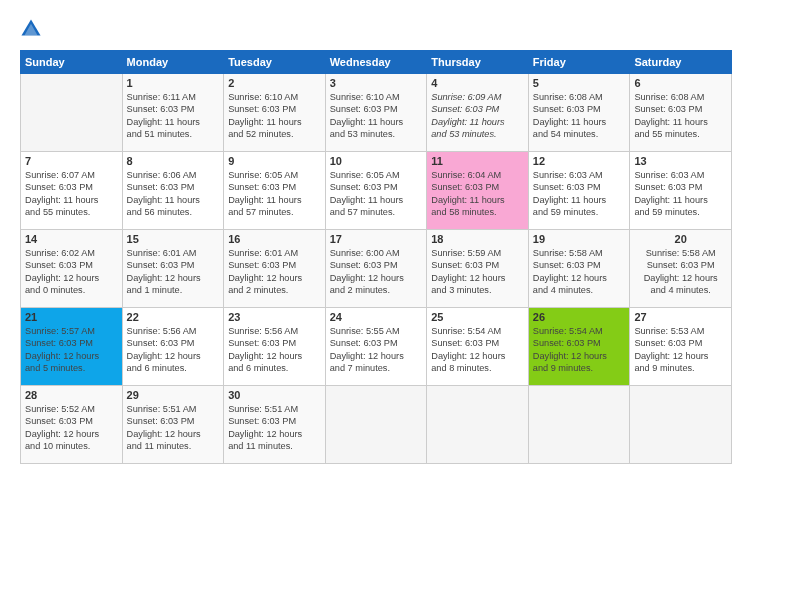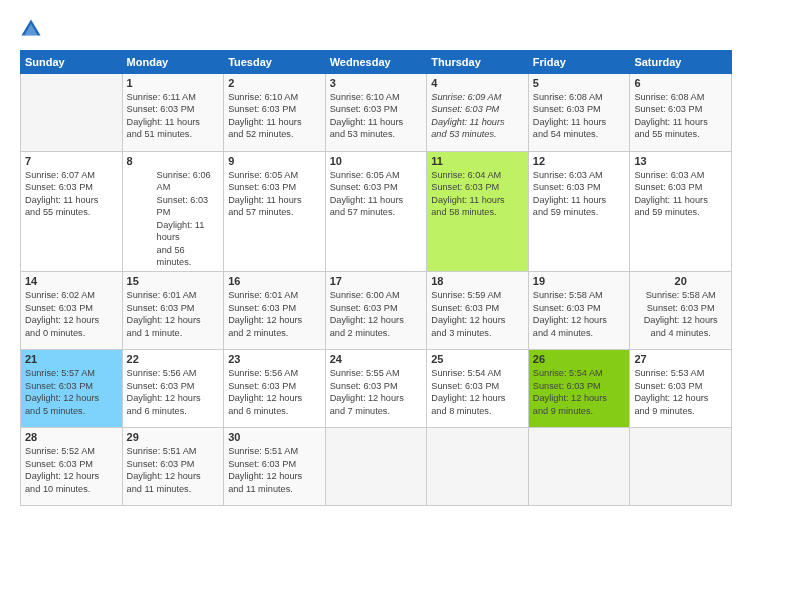--- a/index.html
+++ b/index.html
@@ -185,40 +185,40 @@
         <tr>
           <td style="background: rgb(255, 255, 255);">
             <span class="day-num">7</span>
             <div class="day-info" style="white-space: pre-line;">Sunrise: 6:07 AM
 Sunset: 6:03 PM
 Daylight: 11 hours
 and 55 minutes.</div>
           </td>
           <td style="background: rgb(255, 255, 255);">
             <span class="day-num">8</span>
-            <div class="day-info" style="white-space: pre-line; margin-left: 30px;">Sunrise: 6:06 AM
+            <div class="day-info" style="white-space: pre-line;">Sunrise: 6:06 AM
 Sunset: 6:03 PM
 Daylight: 11 hours
 and 56 minutes.</div>
           </td>
           <td style="background: rgb(255, 255, 255);">
             <span class="day-num">9</span>
             <div class="day-info" style="white-space: pre-line;">Sunrise: 6:05 AM
 Sunset: 6:03 PM
 Daylight: 11 hours
 and 57 minutes.</div>
           </td>
           <td style="background: rgb(255, 255, 255);">
             <span class="day-num">10</span>
             <div class="day-info" style="white-space: pre-line;">Sunrise: 6:05 AM
 Sunset: 6:03 PM
 Daylight: 11 hours
 and 57 minutes.</div>
           </td>
-          <td style="background: #bef264;">
+          <td style="background: #f9a8d4;">
             <span class="day-num">11</span>
             <div class="day-info" style="white-space: pre-line;">Sunrise: 6:04 AM
 Sunset: 6:03 PM
 Daylight: 11 hours
 and 58 minutes.</div>
           </td>
           <td style="background: rgb(255, 255, 255);">
             <span class="day-num">12</span>
             <div class="day-info" style="white-space: pre-line;">Sunrise: 6:03 AM
 Sunset: 6:03 PM
@@ -278,21 +278,21 @@
           </td>
           <td style="background: rgb(249, 249, 249); text-align: center;">
             <span class="day-num">20</span>
             <div class="day-info" style="white-space: pre-line;">Sunrise: 5:58 AM
 Sunset: 6:03 PM
 Daylight: 12 hours
 and 4 minutes.</div>
           </td>
         </tr>
         <tr>
-          <td style="background: #7dd3fc;">
+          <td style="background: #0ea5e9;">
             <span class="day-num">21</span>
             <div class="day-info" style="white-space: pre-line;">Sunrise: 5:57 AM
 Sunset: 6:03 PM
 Daylight: 12 hours
 and 5 minutes.</div>
           </td>
           <td style="background: rgb(255, 255, 255);">
             <span class="day-num">22</span>
             <div class="day-info" style="white-space: pre-line;">Sunrise: 5:56 AM
 Sunset: 6:03 PM

